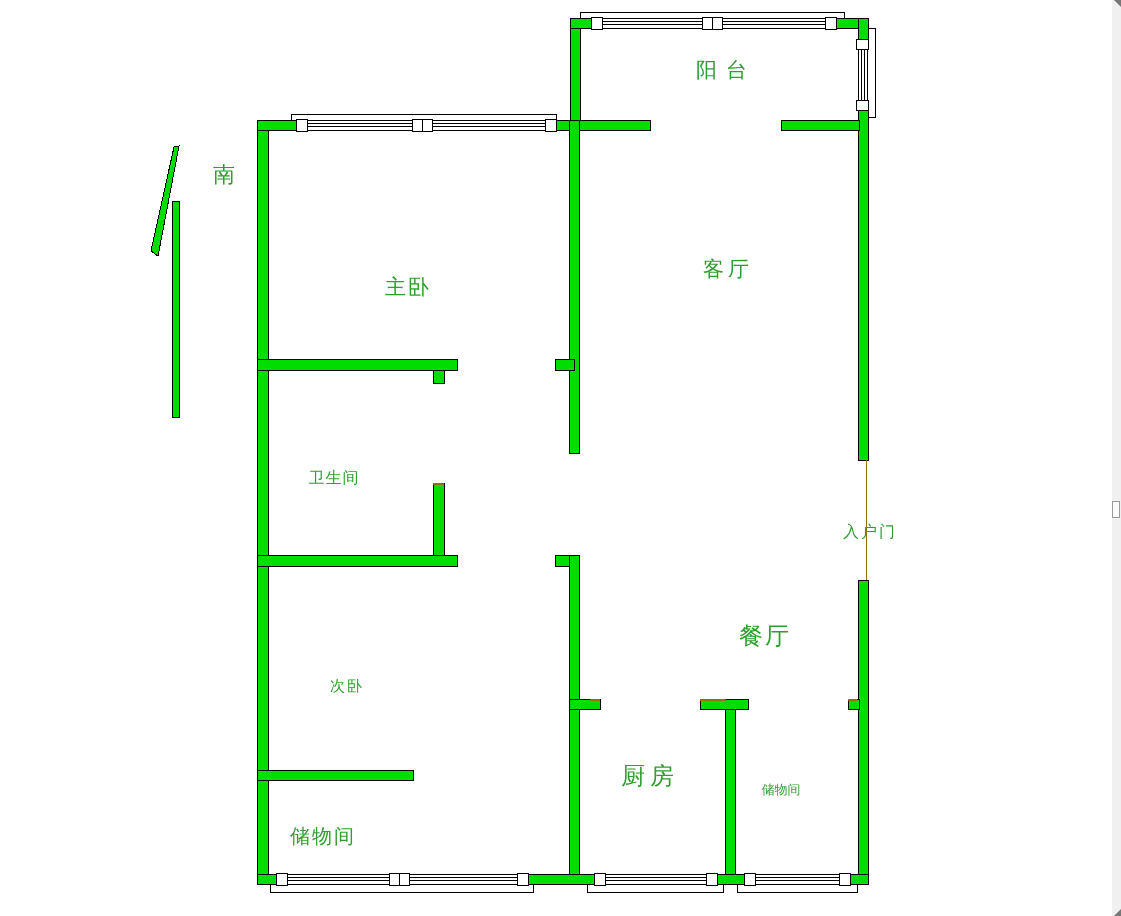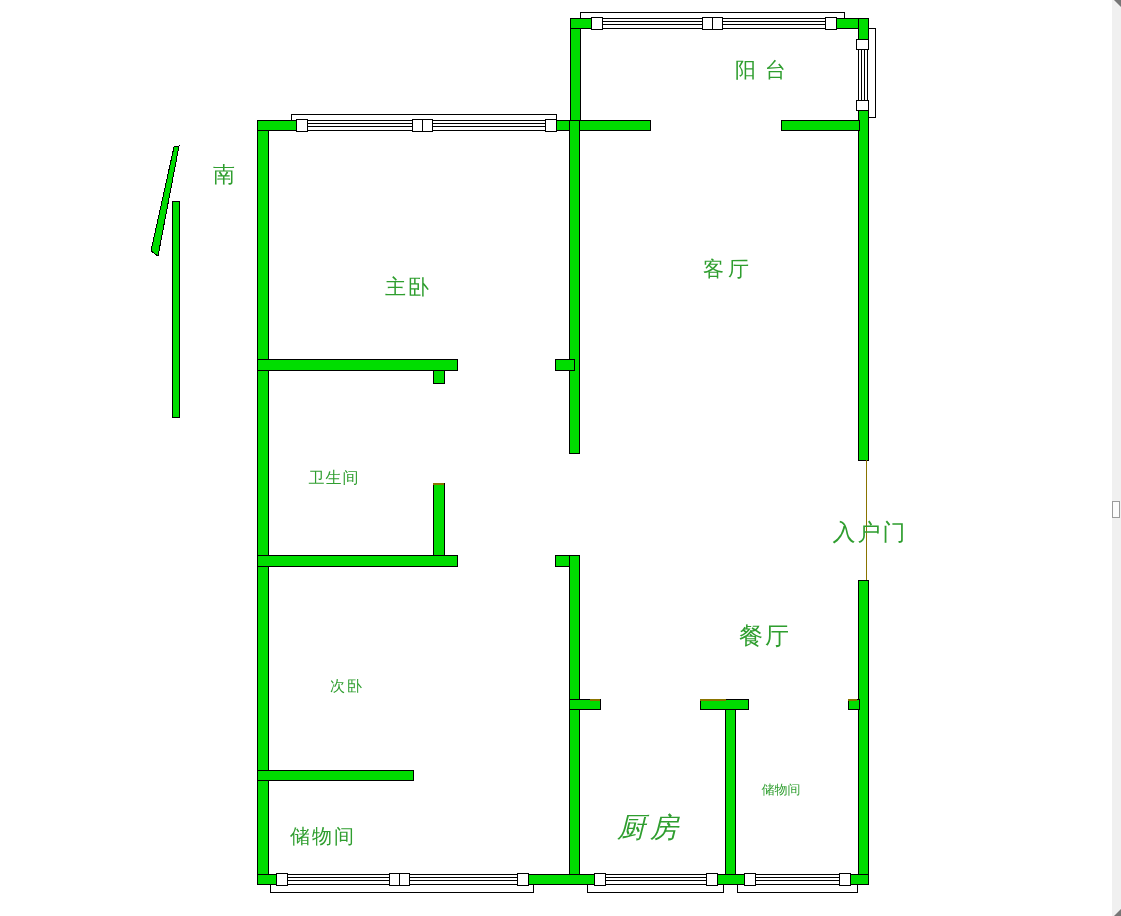--- a/index.html
+++ b/index.html
@@ -172,28 +172,28 @@
     <line x1="433" y1="484" x2="444" y2="484"></line>
   </g>
 
   <g fill="var(--wall-fill)" stroke="var(--wall-outline)" stroke-width="1">
     <polygon points="179,146 174,147 151,251 158,256"></polygon>
     <rect x="172" y="201" width="7" height="216"></rect>
   </g>
 </svg>
 
 <div class="label" style="left:224px;top:175px;font-size:22px;">南</div>
-<div class="label" style="left:726px;top:70px;font-size:21px;letter-spacing:9px;margin-left:39px;">阳台</div>
+<div class="label" style="left:726px;top:70px;font-size:21px;letter-spacing:9px;">阳台</div>
 <div class="label" style="left:408px;top:240px;font-size:21px;letter-spacing:2px;margin-top:47px;">主卧</div>
 <div class="label" style="left:728px;top:269px;font-size:21px;letter-spacing:4px;">客厅</div>
 <div class="label" style="left:334px;top:478px;font-size:16px;letter-spacing:1px;">卫生间</div>
-<div class="label" style="left:870px;top:532px;font-size:23px;letter-spacing:2px;">入户门</div>
+<div class="label" style="left:870px;top:532px;font-size:16px;letter-spacing:2px;">入户门</div>
 <div class="label" style="left:765px;top:636px;font-size:24px;letter-spacing:2px;">餐厅</div>
 <div class="label" style="left:347px;top:686px;font-size:15px;letter-spacing:2px;">次卧</div>
-<div class="label" style="left:650px;top:828px;font-size:28px;letter-spacing:5px;font-style:italic;">厨房</div>
+<div class="label" style="left:650px;top:776px;font-size:24px;letter-spacing:5px;">厨房</div>
 <div class="label" style="left:781px;top:789px;font-size:13px;">储物间</div>
 <div class="label" style="left:323px;top:836px;font-size:20px;letter-spacing:2px;">储物间</div>
 
 <div class="scroll-track">
   <div class="scroll-mark top"></div>
   <div class="scroll-thumb"></div>
   <div class="scroll-mark bottom"></div>
 </div>
 
 </body></html>

